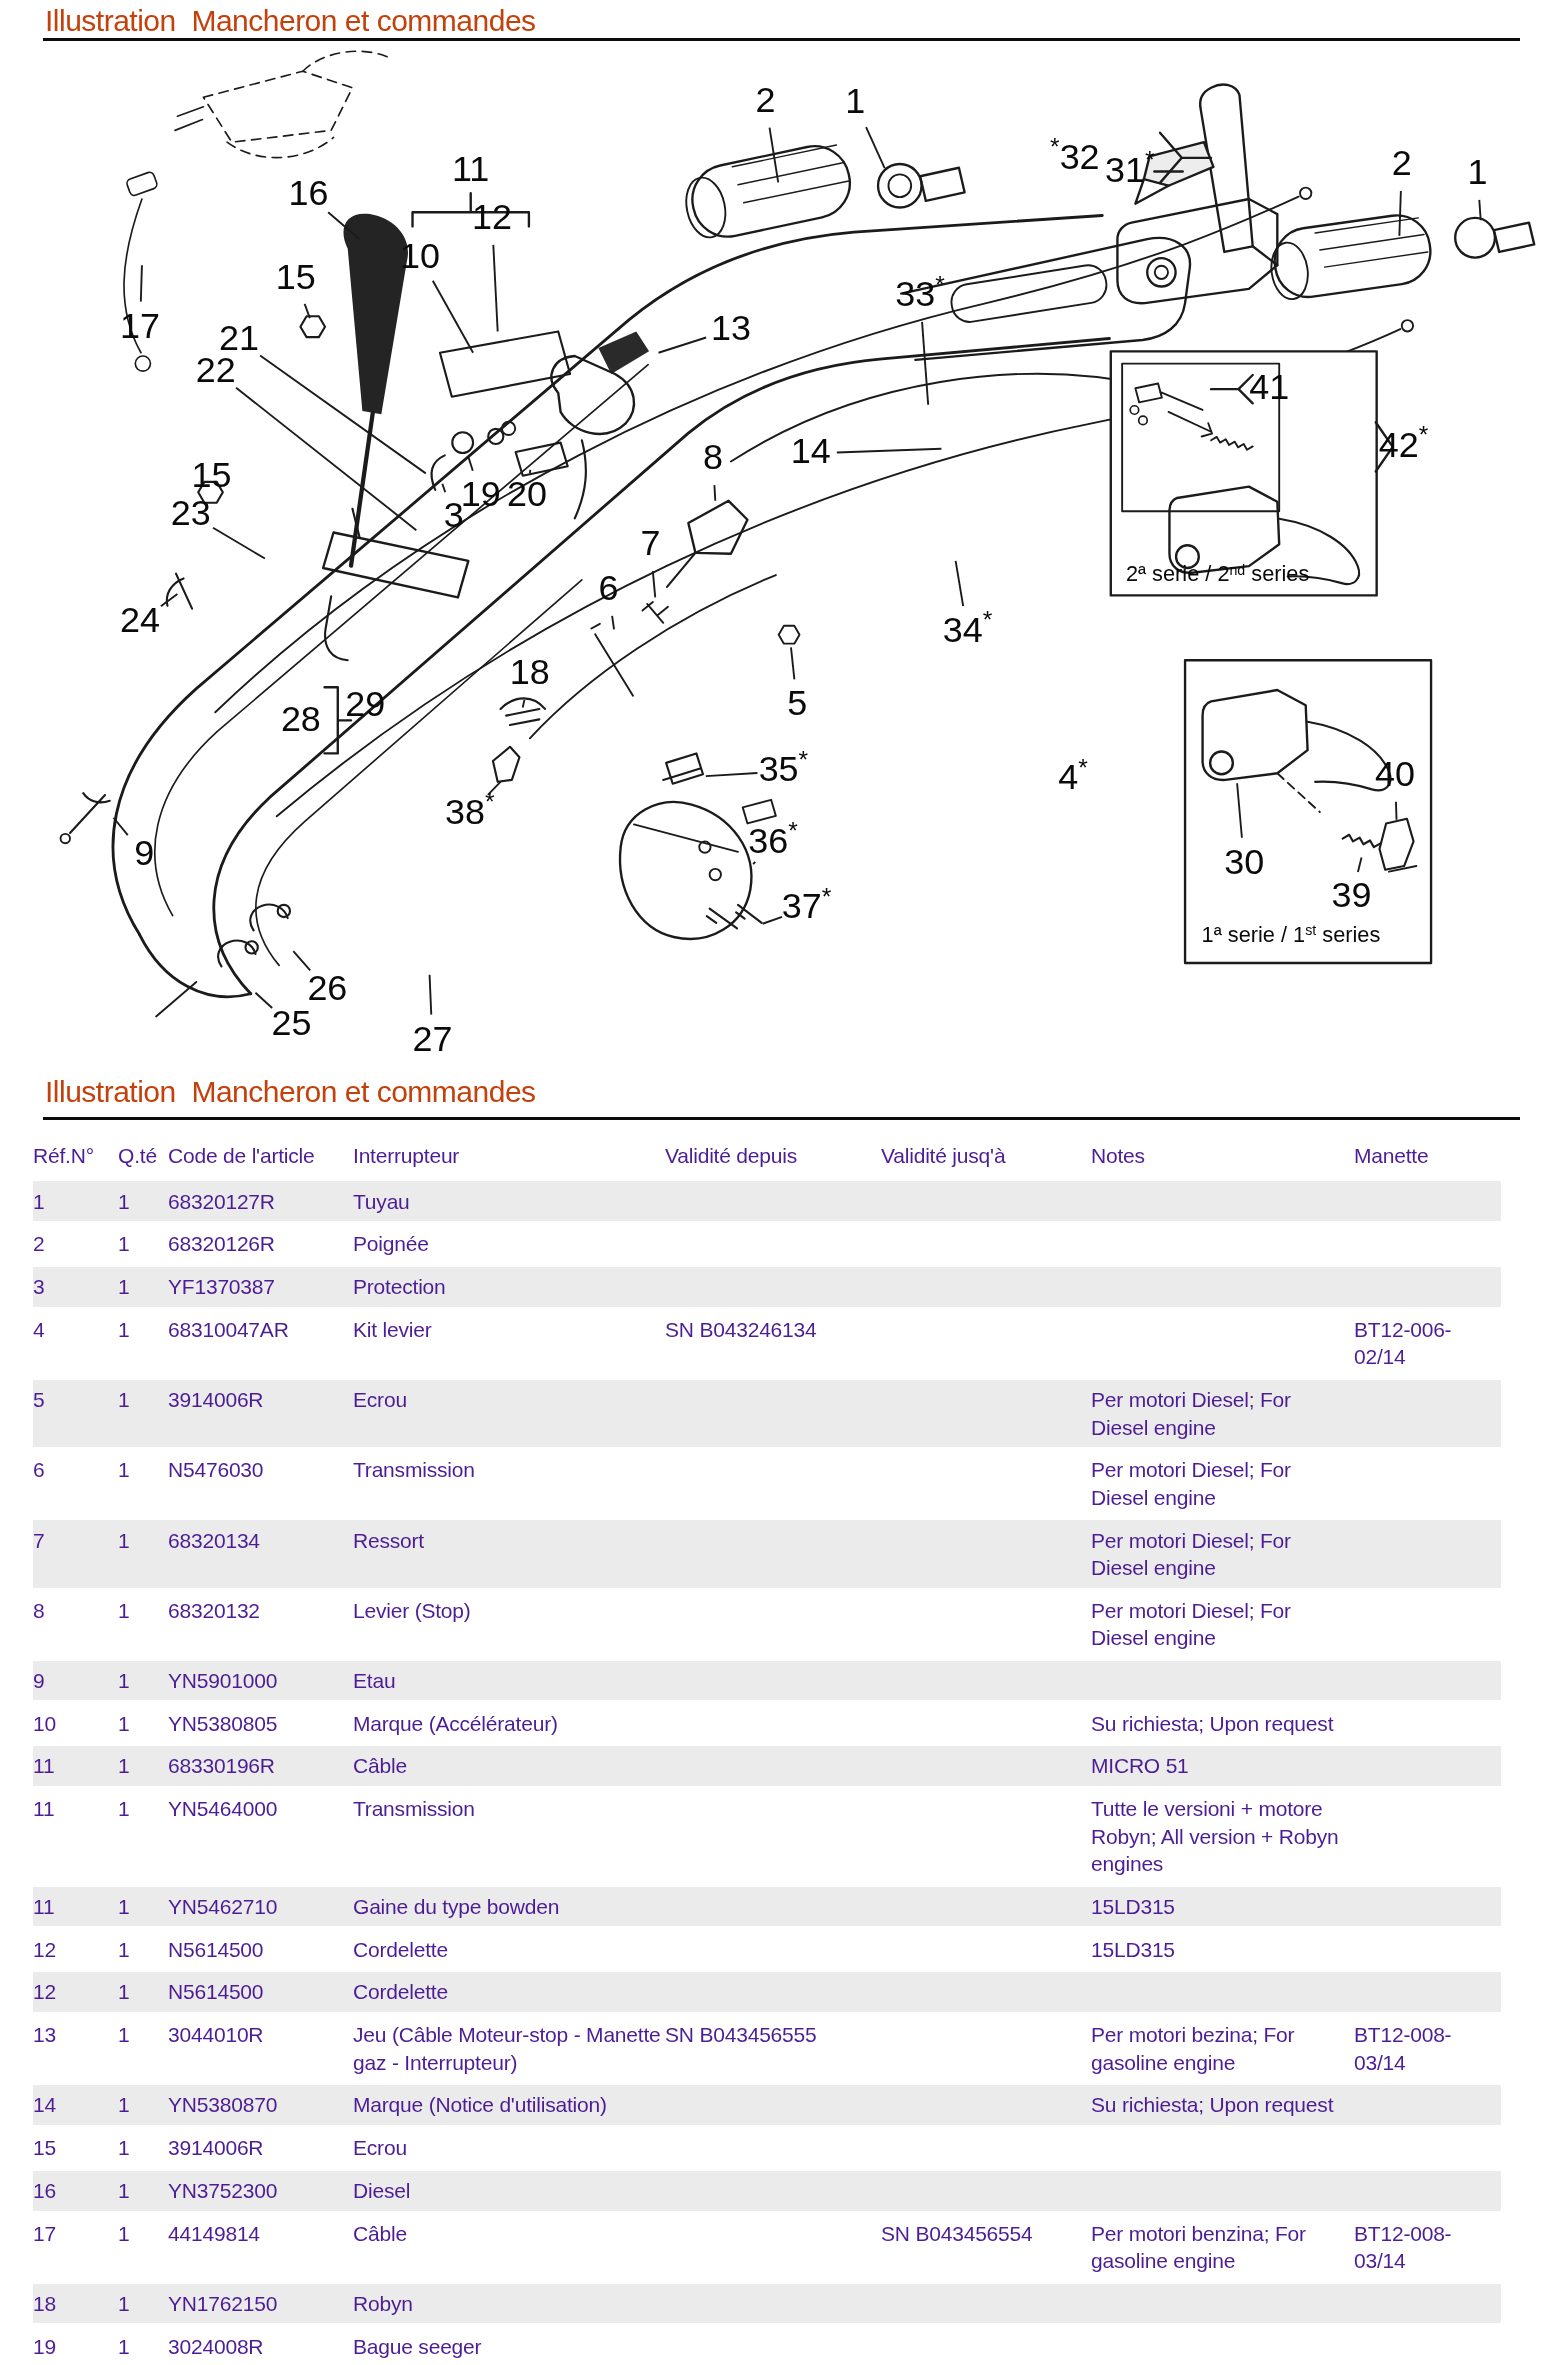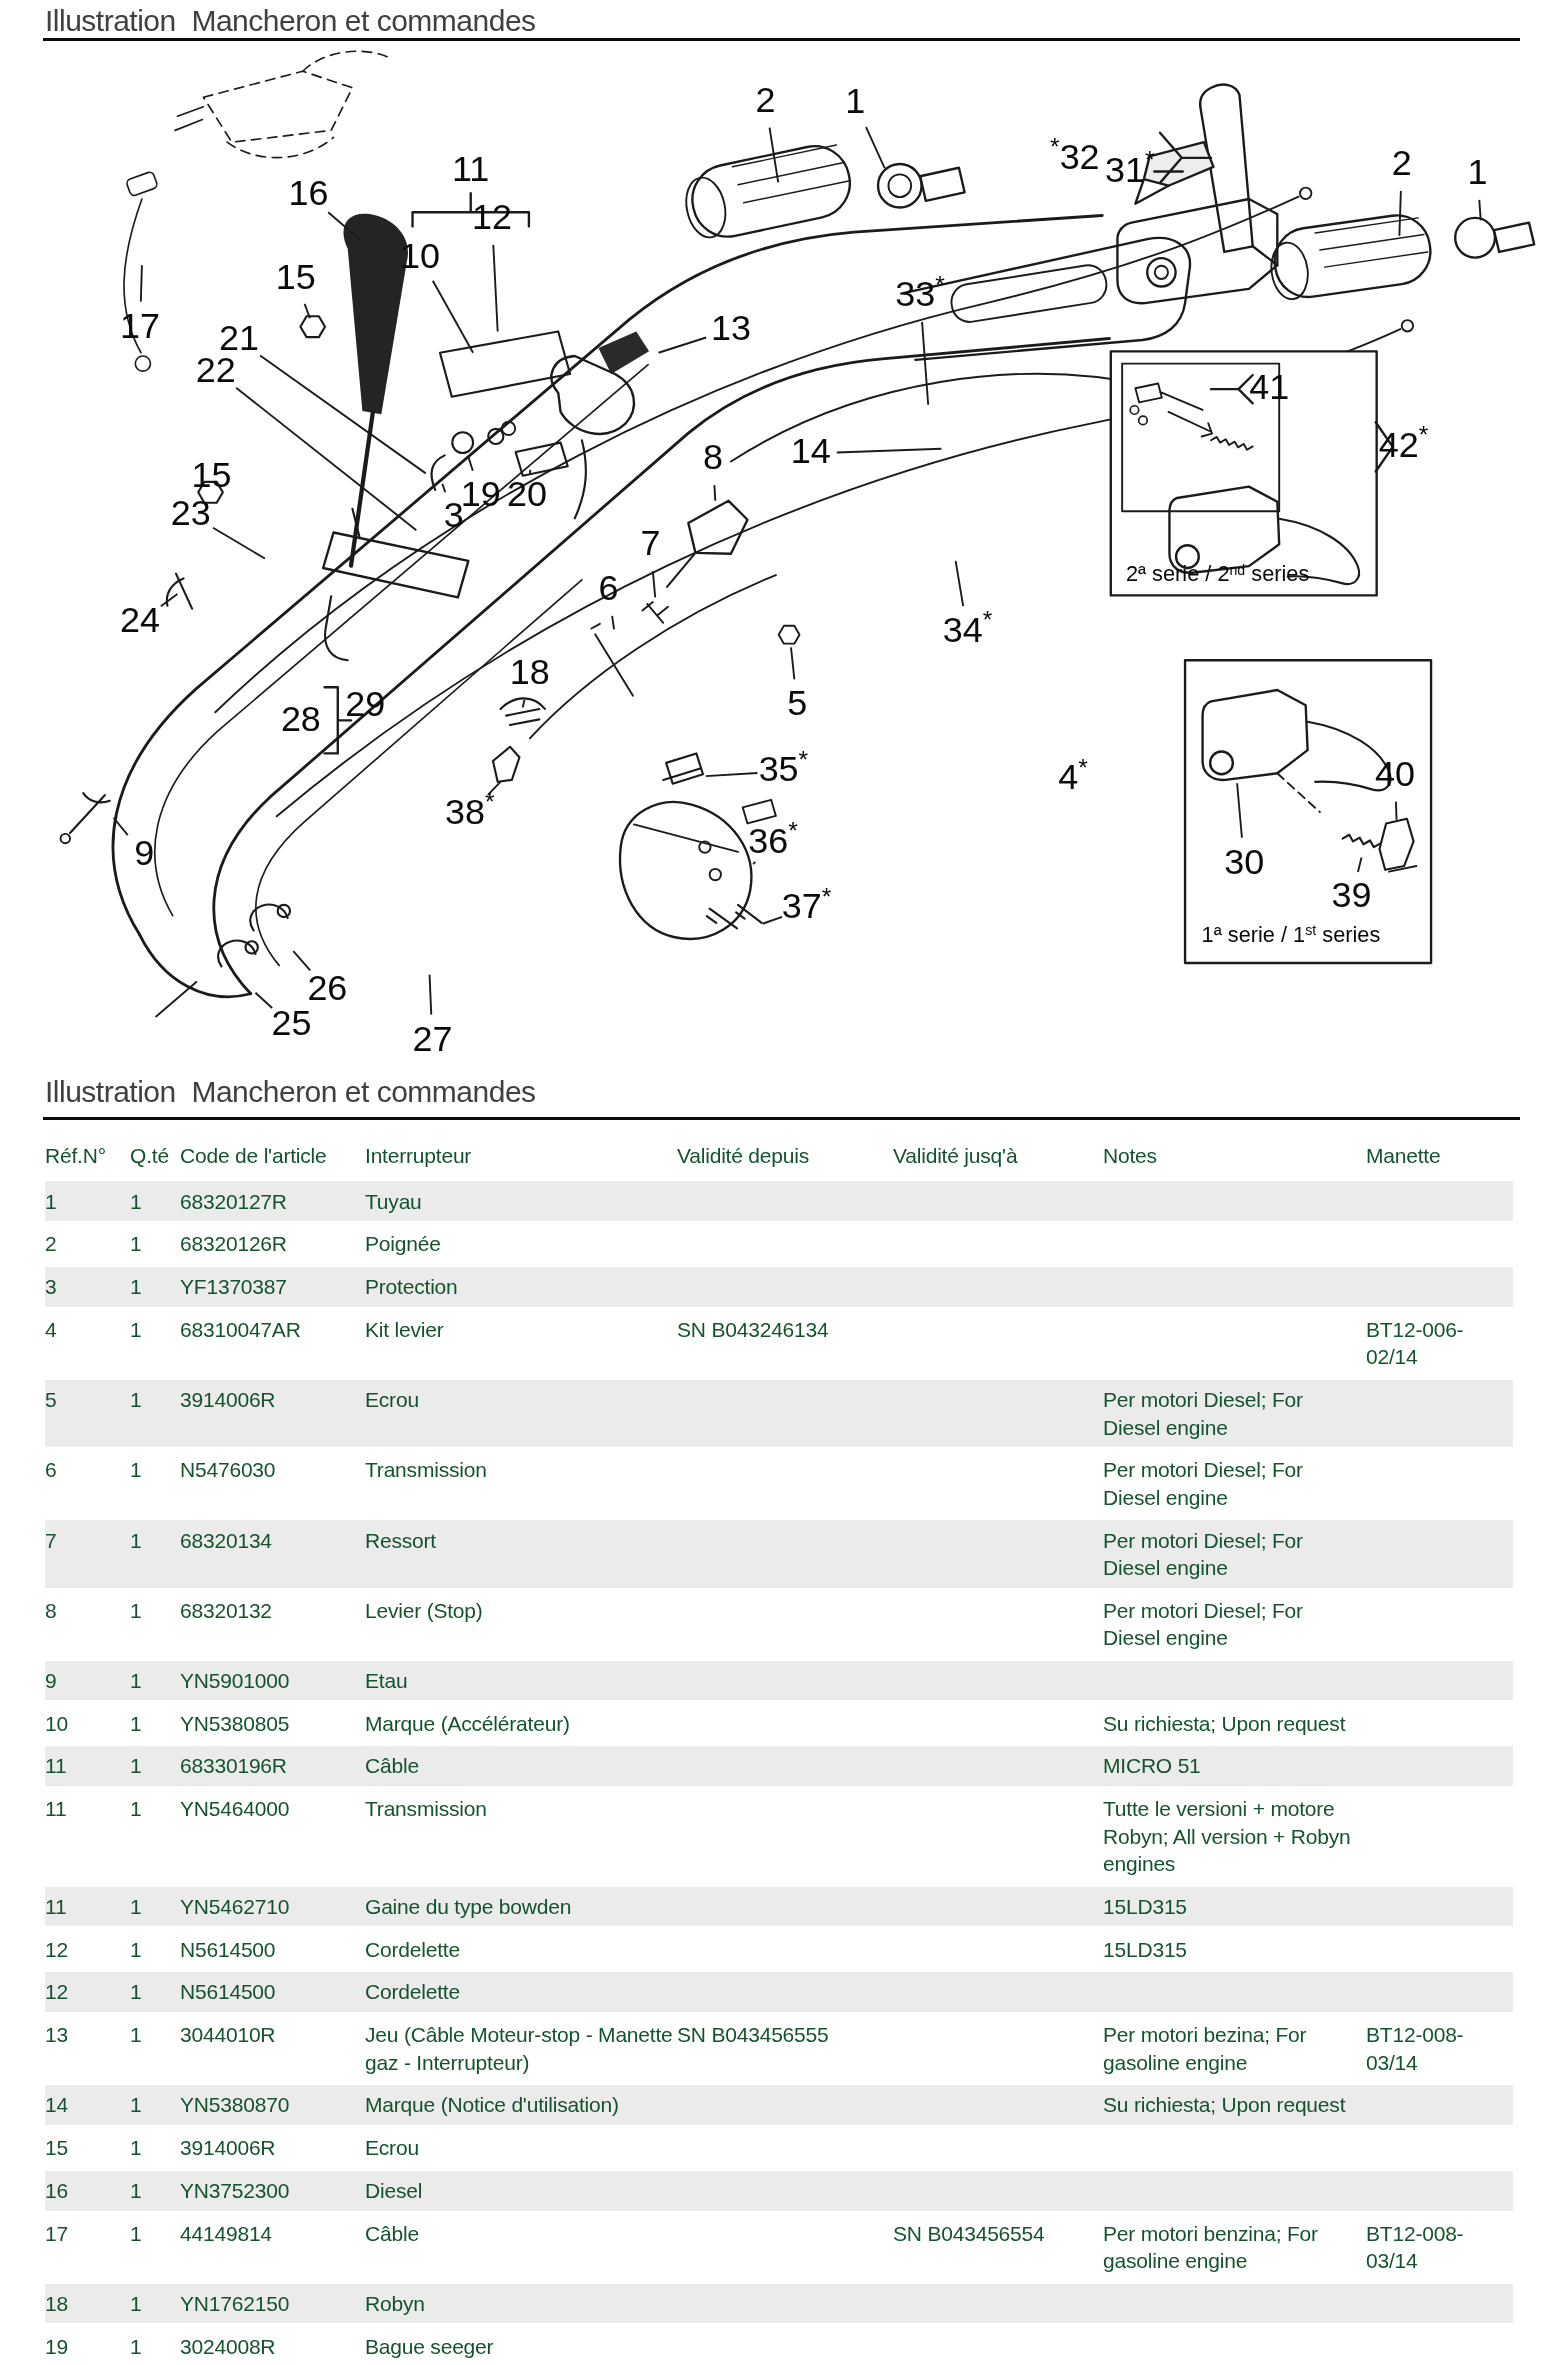--- a/index.html
+++ b/index.html
@@ -2,28 +2,28 @@
 <html style="font-size:7.6px"><head>
 <meta charset="utf-8">
 <style>
   html,body{margin:0;padding:0;background:#fff;}
   .page{
     position:relative;width:1564px;height:3316px;background:#ffffff;
     font-family:"Liberation Sans", sans-serif;color:#111;overflow:hidden;
   }
   .heading{
     position:absolute;left:45px;width:1476px;
-    font-size:30px;letter-spacing:-0.5px;color:#404040;white-space:pre;
+    font-size:30px;letter-spacing:-0.5px;color:#c2410c;white-space:pre;
   }
   .rule{position:absolute;left:43px;width:1477px;height:3.3px;background:#0b0b0b;}
   .rule.thin{height:2.8px;}
   svg.diagram{position:absolute;left:0;top:0;width:1564px;height:1065px;}
   table.parts{
-    position:absolute;left:45px;border-collapse:collapse;table-layout:fixed;width:1467px;
-    font-size:21px;line-height:27.4px;letter-spacing:-0.2px;color:#14532d;
+    position:absolute;left:33px;border-collapse:collapse;table-layout:fixed;width:1467px;
+    font-size:21px;line-height:27.4px;letter-spacing:-0.2px;color:#4c1d95;
   }
   table.parts th{
     text-align:left;font-weight:normal;vertical-align:bottom;
     padding:8.5px 0 9.5px 0;font-size:21px;
   }
   table.parts td{
     vertical-align:top;padding:6.2px 0;white-space:pre-line;overflow:visible;
   }
   table.parts tbody tr{border-top:3.3px solid #fff;}
   table.parts tbody tr:nth-child(odd){background:#ebebeb;}

